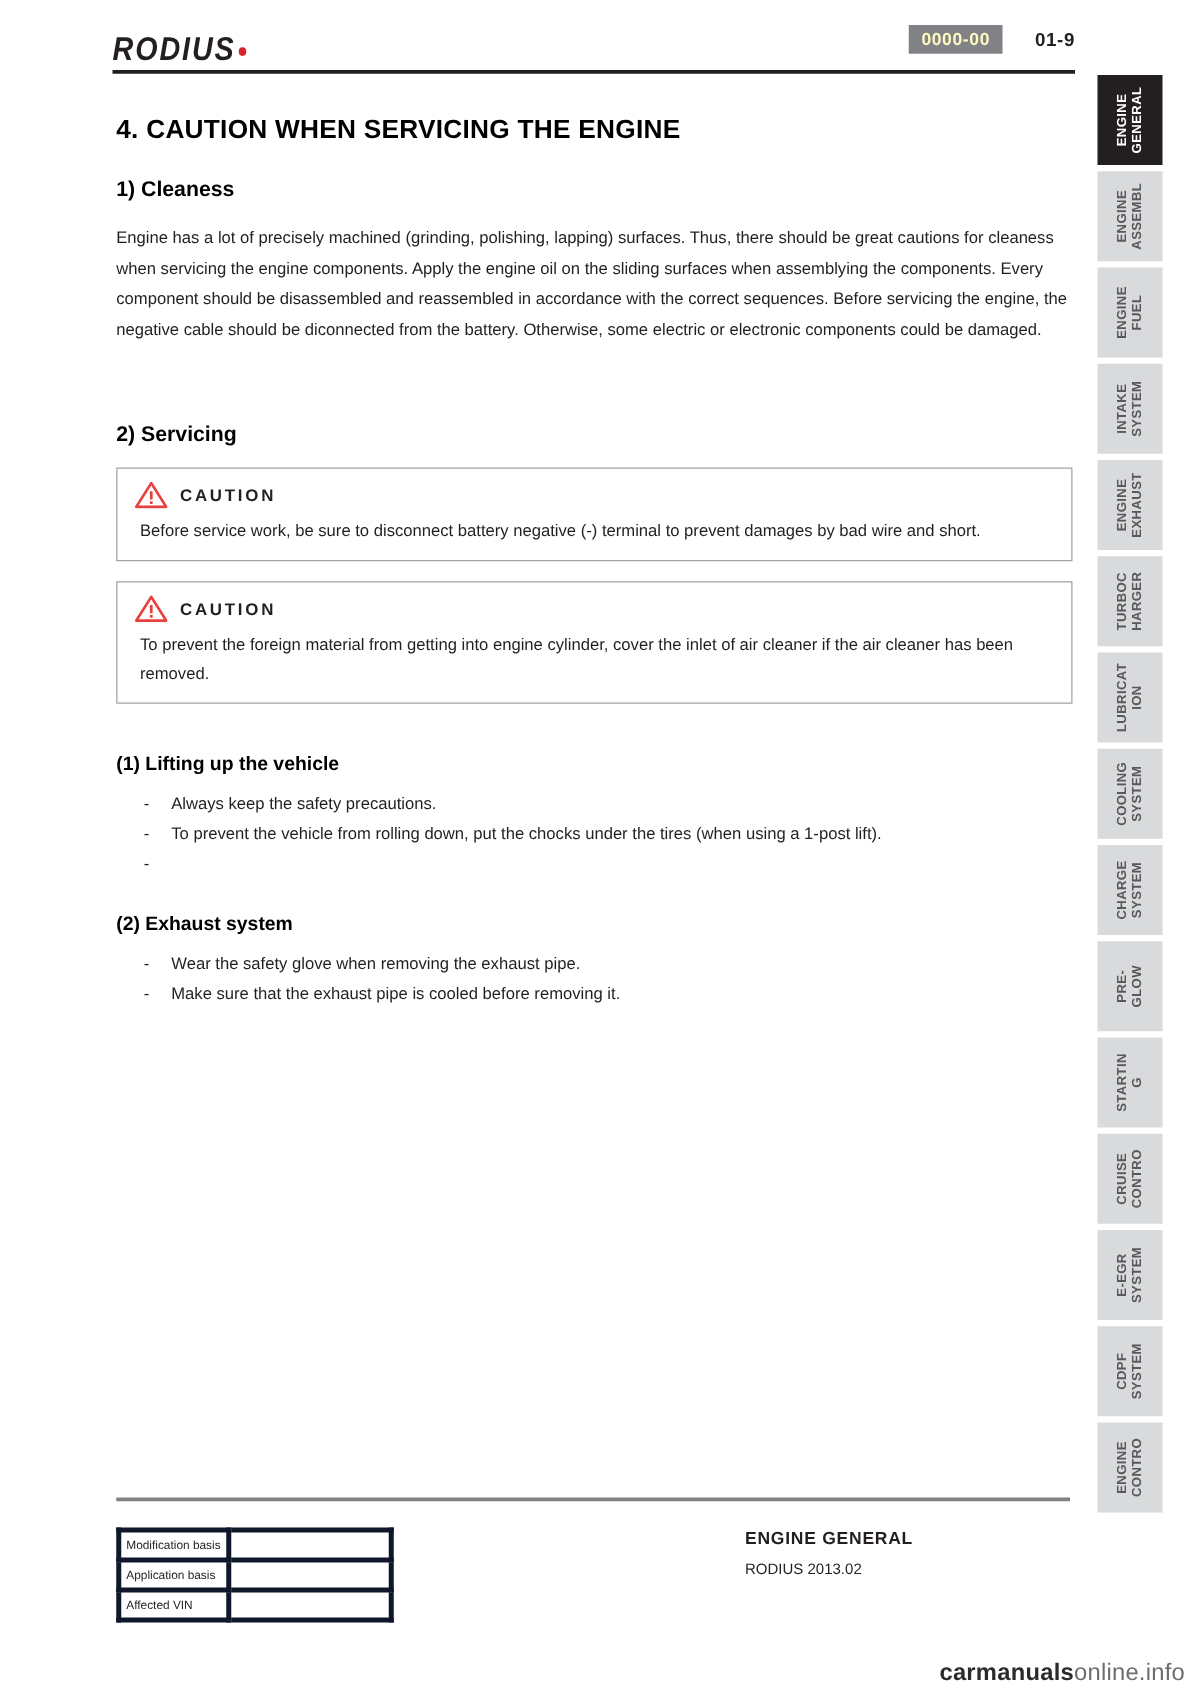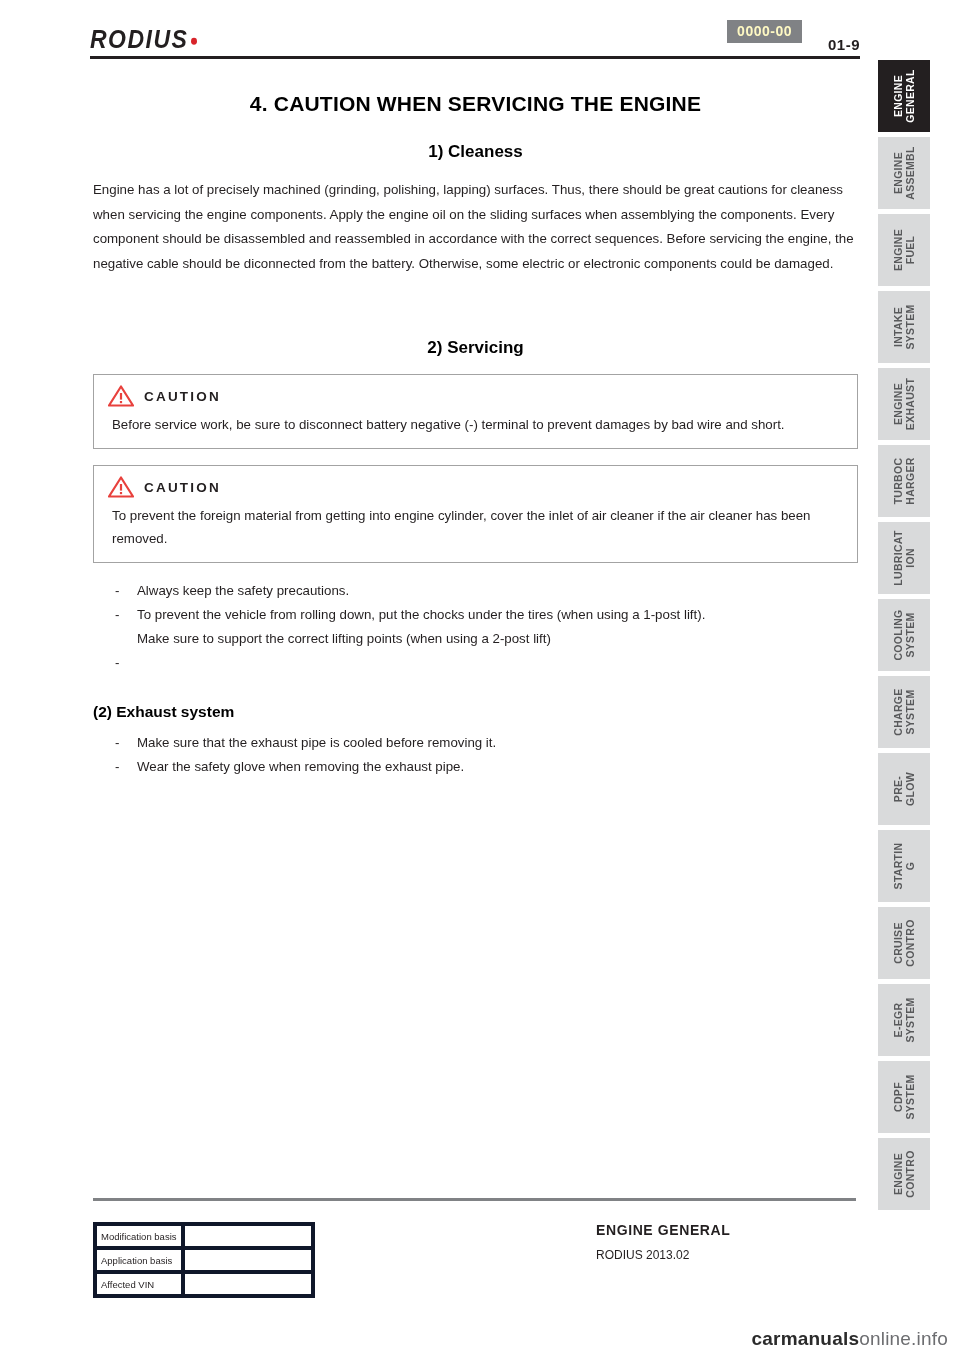--- a/index.html
+++ b/index.html
@@ -53,21 +53,21 @@
     background: #808285;
     color: #fef9c3;
     font-size: 14px;
     font-weight: bold;
     padding: 3px 10px 4px 10px;
     letter-spacing: 0.5px;
   }
   .page-num {
     position: absolute;
     right: 0;
-    top: 16px;
+    top: 4px;
     font-size: 15px;
     font-weight: bold;
     color: #231f20;
     letter-spacing: 0.5px;
   }
   .header-rule {
     position: absolute;
     left: 90px;
     top: 56px;
     width: 770px;
@@ -81,28 +81,26 @@
     left: 93px;
     top: 92px;
     width: 765px;
   }
   h1.section-title {
     font-size: 21px;
     font-weight: bold;
     margin: 0 0 26px 0;
     letter-spacing: 0.2px;
     color: #000;
-    text-align: center;
   }
   h2.sub-title {
     font-size: 17px;
     font-weight: bold;
     margin: 0 0 16px 0;
     color: #000;
-    text-align: center;
   }
   h2.sub-title.spaced {
     margin-top: 62px;
   }
   p.body-text {
     font-size: 13.3px;
     line-height: 24.5px;
     margin: 0;
     color: #231f20;
   }
@@ -305,31 +303,31 @@
       <svg class="warn-icon" viewBox="0 0 26 22">
         <polygon points="13,1.5 25,20.5 1,20.5" fill="#ffffff" stroke="#e8413d" stroke-width="2.2" stroke-linejoin="round"></polygon>
         <rect x="11.9" y="8" width="2.2" height="6.6" fill="#e8413d"></rect>
         <rect x="11.9" y="16" width="2.2" height="2.2" fill="#e8413d"></rect>
       </svg>
       <span class="caution-label">CAUTION</span>
     </div>
     <div class="caution-body">To prevent the foreign material from getting into engine cylinder, cover the inlet of air cleaner if the air cleaner has been removed.</div>
   </div>
 
+  <h3 class="item-title gap">(1) Lifting up the vehicle</h3>
   <ul class="dash-list">
     <li>Always keep the safety precautions.</li>
     <li>To prevent the vehicle from rolling down, put the chocks under the tires (when using a 1-post lift).</li>
-    <li class="cont">Make sure to support the correct lifting points (when using a 2-post lift)</li>
     <li></li>
   </ul>
 
   <h3 class="item-title gap">(2) Exhaust system</h3>
   <ul class="dash-list">
+    <li>Wear the safety glove when removing the exhaust pipe.</li>
     <li>Make sure that the exhaust pipe is cooled before removing it.</li>
-    <li>Wear the safety glove when removing the exhaust pipe.</li>
   </ul>
 
 </div>
 
 <div class="side-tabs">
   <div class="side-tab active">
     <div class="tab-text"><span>ENGINE</span><br><span>GENERAL</span></div>
   </div>
   <div class="side-tab">
     <div class="tab-text"><span>ENGINE</span><br><span>ASSEMBL</span></div>

